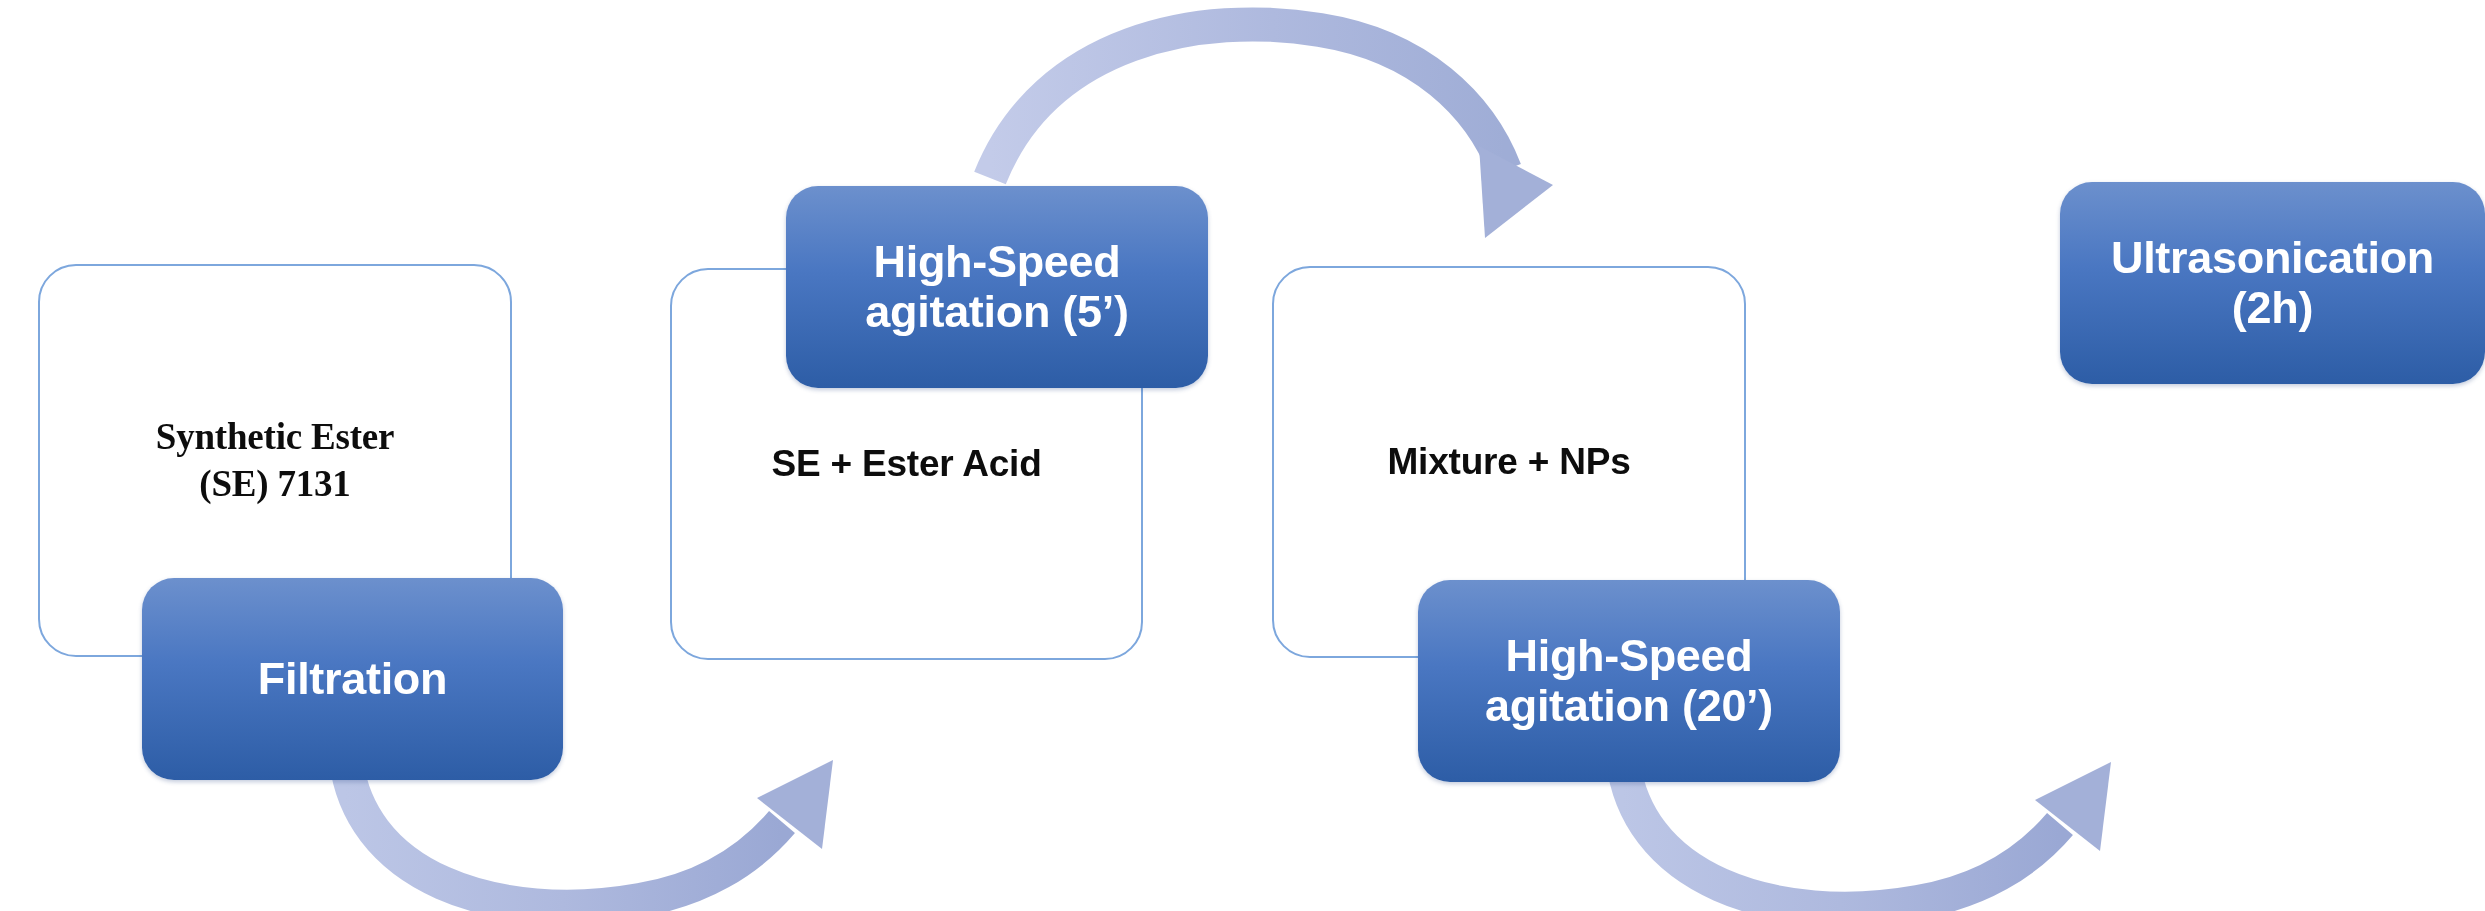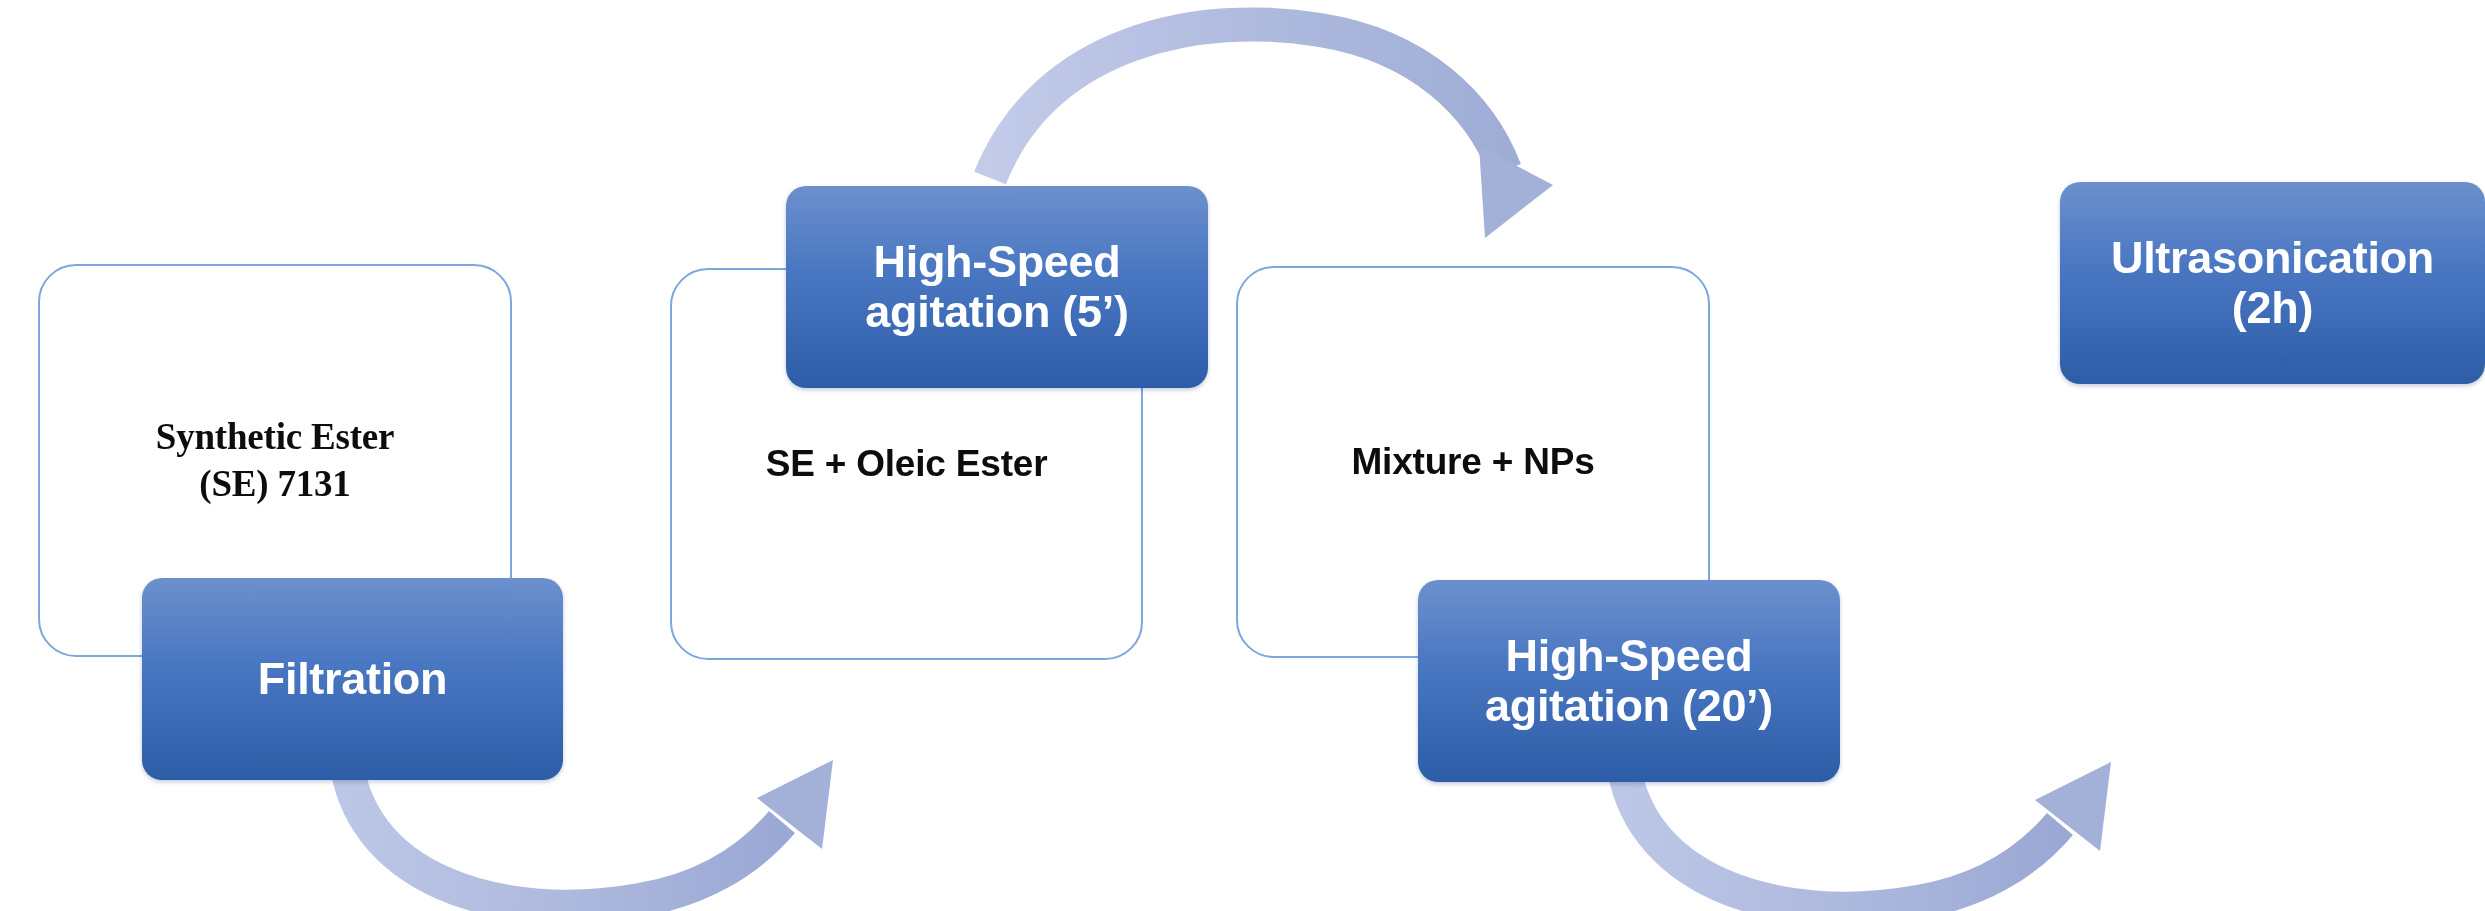--- a/index.html
+++ b/index.html
@@ -41,40 +41,40 @@
     font-weight: bold;
     line-height: 1.25;
     text-align: center;
     white-space: pre-line;
     letter-spacing: -0.2px;
   }
   .process-chip {
     position: absolute;
     box-sizing: border-box;
     background: linear-gradient(180deg, #6c90cd 0%, #4a77c2 42%, #2d5da6 100%);
-    border-radius: 20px;
+    border-radius: 32px;
     display: flex;
     align-items: center;
     justify-content: center;
     box-shadow: 0 2px 4px rgba(40,70,130,0.28);
   }
   .chip-label {
     color: #ffffff;
     font-size: 45px;
     font-weight: bold;
     line-height: 1.12;
     text-align: center;
     white-space: pre-line;
     letter-spacing: -0.3px;
     padding: 0 8px;
   }
   
   #box-1 { left: 38px;   top: 264px; width: 474px; height: 393px; font-family: Liberation Serif, serif; }
   #box-2 { left: 670px;  top: 268px; width: 473px; height: 392px; }
-  #box-3 { left: 1236px; top: 266px; width: 474px; height: 392px; }
+  #box-3 { left: 1272px; top: 266px; width: 474px; height: 392px; }
   #box-4 { left: 1934px; top: 266px; width: 474px; height: 392px; }
 
   #chip-1 { left: 142px;  top: 578px; width: 421px; height: 202px; }
   #chip-2 { left: 786px;  top: 186px; width: 422px; height: 202px; }
   #chip-3 { left: 1418px; top: 580px; width: 422px; height: 202px; }
   #chip-4 { left: 2060px; top: 182px; width: 425px; height: 202px; }
 </style>
 </head>
 <body>
 
@@ -108,21 +108,21 @@
       <path d="M 1622 750 C 1630 882 1778 927 1918 902 C 1978 892 2026 864 2060 824" fill="none" stroke="url(#arrGradA)" stroke-width="34" stroke-linecap="butt"></path>
       <path d="M 2035 800 L 2111 762 L 2100 851 Z" fill="#a3b0d8"></path>
     </g>
   </svg>
 
   <div class="stage-box" id="box-1">
     <span class="stage-label">Synthetic Ester
 (SE) 7131</span>
   </div>
   <div class="stage-box" id="box-2">
-    <span class="stage-label">SE + Oleic Ester</span>
+    <span class="stage-label">SE + Ester Acid</span>
   </div>
   <div class="stage-box" id="box-3">
     <span class="stage-label">Mixture + NPs</span>
   </div>
 
   <div class="process-chip" id="chip-1">
     <span class="chip-label">Filtration</span>
   </div>
   <div class="process-chip" id="chip-2">
     <span class="chip-label">High-Speed

